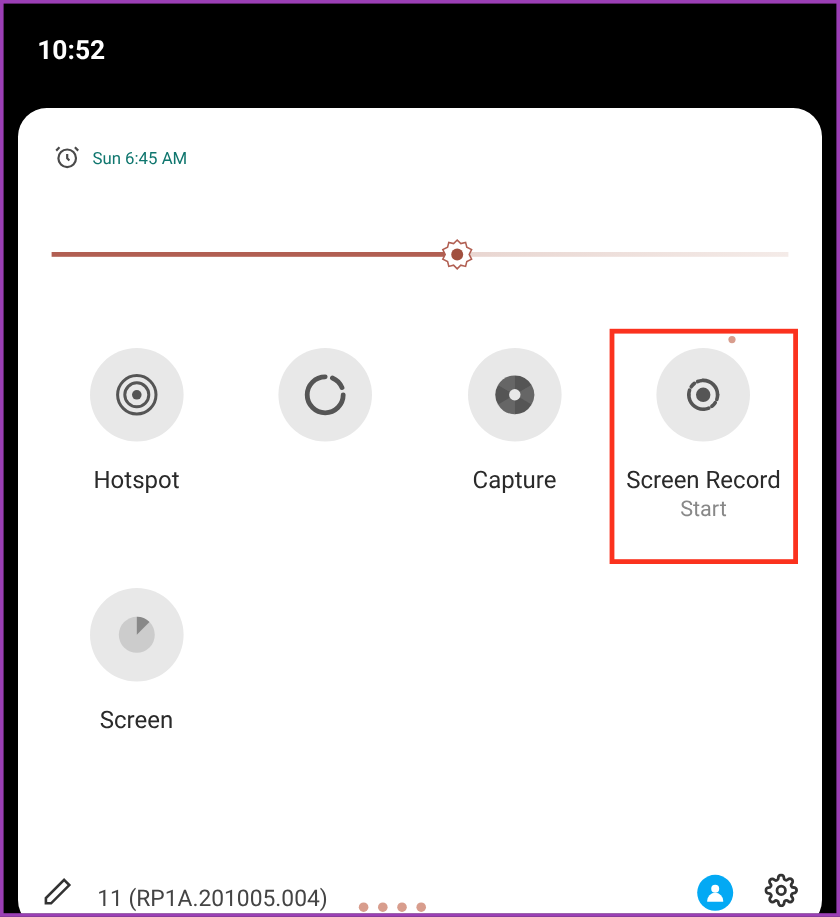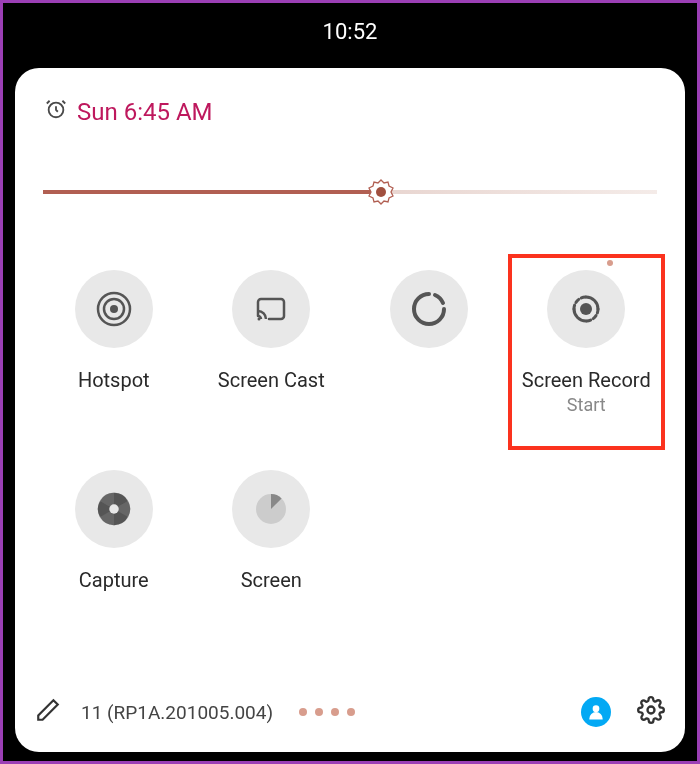--- a/index.html
+++ b/index.html
@@ -6,39 +6,38 @@
     body {
       font-family: -apple-system, BlinkMacSystemFont, 'Segoe UI', Roboto, sans-serif;
       background: #000;
       width: 700px;
       height: 764px;
       position: relative;
       border: 3px solid #9b3fb5;
     }
     .status-bar {
       color: #fff;
-      padding: 16px 28px;
+      padding: 27px 28px;
       font-size: 22px;
-      font-weight: 400;
-      text-align: center;
+      font-weight: 700;
     }
     .panel {
       background: #fff;
       border-radius: 24px;
       margin: 8px 12px;
       padding: 30px 20px 18px 20px;
       height: 684px;
       position: relative;
     }
     .panel-header {
       display: flex;
       justify-content: space-between;
       align-items: center;
-      font-size: 24px;
-      color: #be185d;
+      font-size: 14px;
+      color: #0f766e;
       padding: 0 10px;
       gap: 12px;
     }
     .header-left, .header-right {
       display: flex;
       align-items: center;
       gap: 10px;
     }
     .slider-container {
       margin: 52px 8px 30px 8px;
@@ -112,25 +111,25 @@
       position: absolute;
       top: 4px;
       left: 63%;
       width: 6px;
       height: 6px;
       background: #d89d8d;
       border-radius: 50%;
     }
     .panel-footer {
       position: absolute;
-      bottom: 24px;
+      bottom: 14px;
       left: 20px;
       right: 20px;
       display: flex;
-      align-items: center;
+      align-items: flex-end;
       gap: 20px;
     }
     .footer-text {
       font-size: 19px;
       color: #444;
     }
     .page-dots {
       display: flex;
       gap: 8px;
       margin-left: 6px;
@@ -196,55 +195,28 @@
       <div class="tile-icon-circle">
         <svg width="40" height="40" viewBox="0 0 40 40" fill="none" stroke="#555" stroke-width="2.5">
           <circle cx="20" cy="20" r="4" fill="#555" stroke="none"></circle>
           <circle cx="20" cy="20" r="10"></circle>
           <circle cx="20" cy="20" r="16"></circle>
         </svg>
       </div>
       <div class="tile-label">Hotspot</div>
     </div>
 
-    <div class="tile">
-      <div class="tile-icon-circle">
-        <svg width="40" height="40" viewBox="0 0 40 40" fill="none" stroke="#555" stroke-width="2.5">
-          <path d="M7 27v-14a3 3 0 013-3h20a3 3 0 013 3v14a3 3 0 01-3 3H18" stroke-linecap="round"></path>
-          <path d="M7 22a8 8 0 018 8"></path>
-          <path d="M7 27a3 3 0 013 3"></path>
-          <circle cx="8" cy="30" r="1.5" fill="#555" stroke="none"></circle>
-        </svg>
-      </div>
-      <div class="tile-label">Screen Cast</div>
-    </div>
 
     <div class="tile">
       <div class="tile-icon-circle">
         <svg width="40" height="40" viewBox="0 0 40 40" fill="none" stroke="#555" stroke-width="4">
           <path d="M20 5 A15 15 0 1 0 35 20" stroke-linecap="round"></path>
           <path d="M26 6 A15 15 0 0 1 34 14" stroke-linecap="round"></path>
         </svg>
       </div>
-    </div>
-
-    <div class="tile">
-      <div class="highlight-box"></div>
-      <div class="recording-dot"></div>
-      <div class="tile-icon-circle">
-        <svg width="40" height="40" viewBox="0 0 40 40" fill="none" stroke="#555" stroke-width="3">
-          <circle cx="20" cy="20" r="6" fill="#555" stroke="none"></circle>
-          <path d="M20 8 A12 12 0 0 1 32 20" stroke-linecap="round"></path>
-          <path d="M32 20 A12 12 0 0 1 20 32" stroke-linecap="round" stroke-dasharray="4 3"></path>
-          <path d="M20 32 A12 12 0 0 1 8 20" stroke-linecap="round"></path>
-          <path d="M8 20 A12 12 0 0 1 20 8" stroke-linecap="round" stroke-dasharray="4 3"></path>
-        </svg>
-      </div>
-      <div class="tile-label">Screen Record</div>
-      <div class="tile-sublabel">Start</div>
     </div>
 
     <div class="tile">
       <div class="tile-icon-circle">
         <svg width="38" height="38" viewBox="0 0 40 40" fill="#555">
           <path d="M20 20 m-17 0 a17 17 0 0 1 34 0 L20 20 Z" transform="rotate(0 20 20)" opacity="0.9"></path>
           <path d="M20 20 L37 20 A17 17 0 0 1 28.5 34.7 Z" opacity="0.9"></path>
           <path d="M20 20 L28.5 34.7 A17 17 0 0 1 11.5 34.7 Z" opacity="0.9"></path>
           <path d="M20 20 L11.5 34.7 A17 17 0 0 1 3 20 Z" opacity="0.9"></path>
           <circle cx="20" cy="20" r="17" fill="none" stroke="#e8e8e8" stroke-width="1"></circle>
@@ -254,20 +226,36 @@
           <path d="M20 37 A17 17 0 0 1 5.3 28.5 L20 20 Z" fill="#666"></path>
           <path d="M5.3 28.5 A17 17 0 0 1 5.3 11.5 L20 20 Z" fill="#555"></path>
           <path d="M5.3 11.5 A17 17 0 0 1 20 3 L20 20 Z" fill="#666"></path>
           <circle cx="20" cy="20" r="5" fill="#e8e8e8"></circle>
         </svg>
       </div>
       <div class="tile-label">Capture</div>
     </div>
 
     <div class="tile">
+      <div class="highlight-box"></div>
+      <div class="recording-dot"></div>
+      <div class="tile-icon-circle">
+        <svg width="40" height="40" viewBox="0 0 40 40" fill="none" stroke="#555" stroke-width="3">
+          <circle cx="20" cy="20" r="6" fill="#555" stroke="none"></circle>
+          <path d="M20 8 A12 12 0 0 1 32 20" stroke-linecap="round"></path>
+          <path d="M32 20 A12 12 0 0 1 20 32" stroke-linecap="round" stroke-dasharray="4 3"></path>
+          <path d="M20 32 A12 12 0 0 1 8 20" stroke-linecap="round"></path>
+          <path d="M8 20 A12 12 0 0 1 20 8" stroke-linecap="round" stroke-dasharray="4 3"></path>
+        </svg>
+      </div>
+      <div class="tile-label">Screen Record</div>
+      <div class="tile-sublabel">Start</div>
+    </div>
+
+    <div class="tile">
       <div class="tile-icon-circle">
         <svg width="40" height="40" viewBox="0 0 40 40">
           <circle cx="20" cy="20" r="15" fill="#ccc"></circle>
           <path d="M20 20 L20 5 A15 15 0 0 1 30.6 9.4 Z" fill="#888"></path>
         </svg>
       </div>
       <div class="tile-label">Screen</div>
     </div>
 
   </div>

